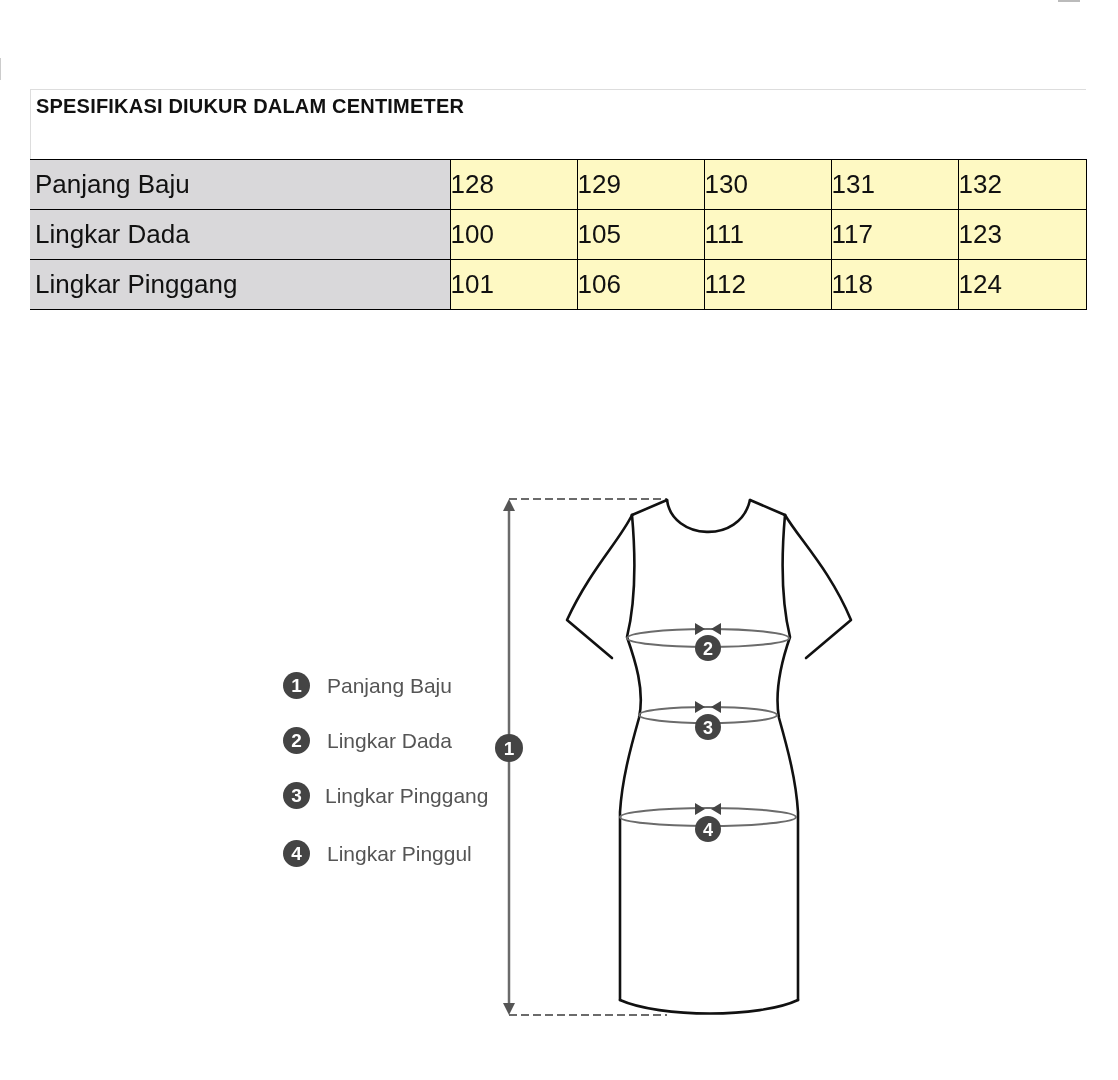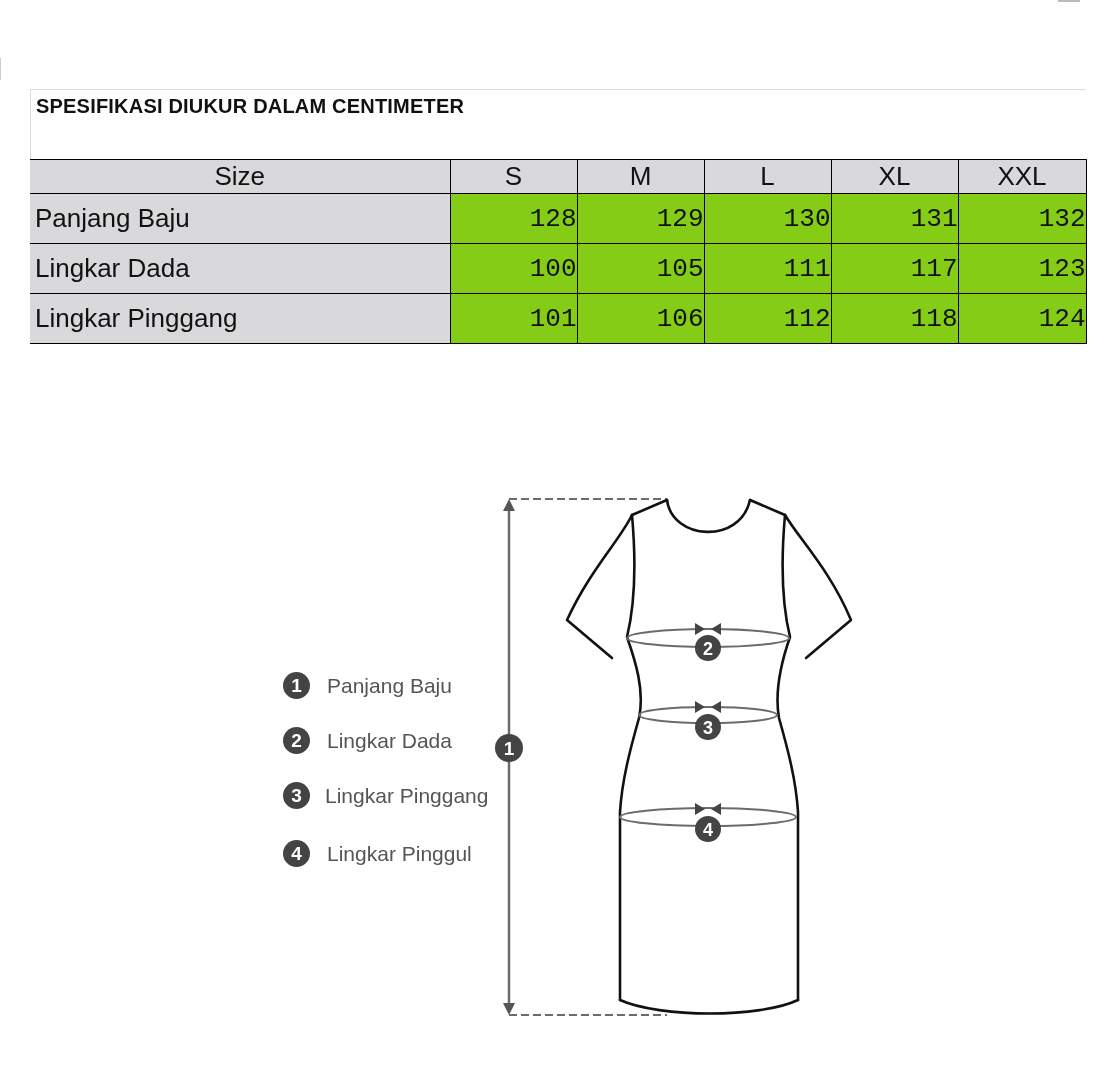--- a/index.html
+++ b/index.html
@@ -7,21 +7,21 @@
     .corner-mark { position:absolute; left:1058px; top:0; width:22px; height:2px; background:#bbb; }
     .left-mark { position:absolute; left:0; top:58px; width:1px; height:22px; background:#ccc; }
     .sheet { position:absolute; left:30px; top:89px; width:1056px; }
     .title-box { height:70px; border-top:1px solid #ddd; border-left:1px solid #ddd; box-sizing:border-box; position:relative; }
     .title { position:absolute; left:5px; top:5px; font-weight:bold; font-size:20px; letter-spacing:0.2px; }
     table.spec { border-collapse:collapse; width:1056px; table-layout:fixed; }
     table.spec td, table.spec th { border:1px solid #000; font-size:26px; font-weight:normal; padding:0; height:49px; }
     table.spec tr.head th { height:33px; background:#d9d8da; text-align:center; }
     table.spec td.label { background:#d9d8da; text-align:left; padding-left:5px; border-left:none; }
     table.spec th.label-h { border-left:none; }
-    table.spec td.num { text-align:right; background:#84cc16;font-family:Liberation Mono, monospace; }
+    table.spec td.num { text-align:left; background:#fef9c3; }
     .diagram { position:absolute; left:270px; top:480px; width:600px; height:560px; }
     .legend { position:absolute; left:283px; top:672px; }
     .legend-item { position:absolute; left:0; display:flex; align-items:center; white-space:nowrap; }
     .legend-badge { width:27px; height:27px; border-radius:50%; background:#444; color:#fff; font-weight:bold; font-size:19px; display:flex; align-items:center; justify-content:center; }
     .legend-label { margin-left:17px; font-size:21px; color:#555; }
   </style>
 </head>
 <body>
 
 <div class="corner-mark"></div>
@@ -34,28 +34,20 @@
   <table class="spec">
     <colgroup>
       <col style="width:420px">
         <col style="width:127px">
         <col style="width:127px">
         <col style="width:127px">
         <col style="width:127px">
         <col style="width:128px">
     </colgroup>
     <tbody>
-        <tr class="head">
-      <th class="label-h">Size</th>
-      <th>S</th>
-      <th>M</th>
-      <th>L</th>
-      <th>XL</th>
-      <th>XXL</th>
-    </tr>
     <tr>
       <td class="label">Panjang Baju</td>
       <td class="num">128</td>
       <td class="num">129</td>
       <td class="num">130</td>
       <td class="num">131</td>
       <td class="num">132</td>
     </tr>
     <tr>
       <td class="label">Lingkar Dada</td>

